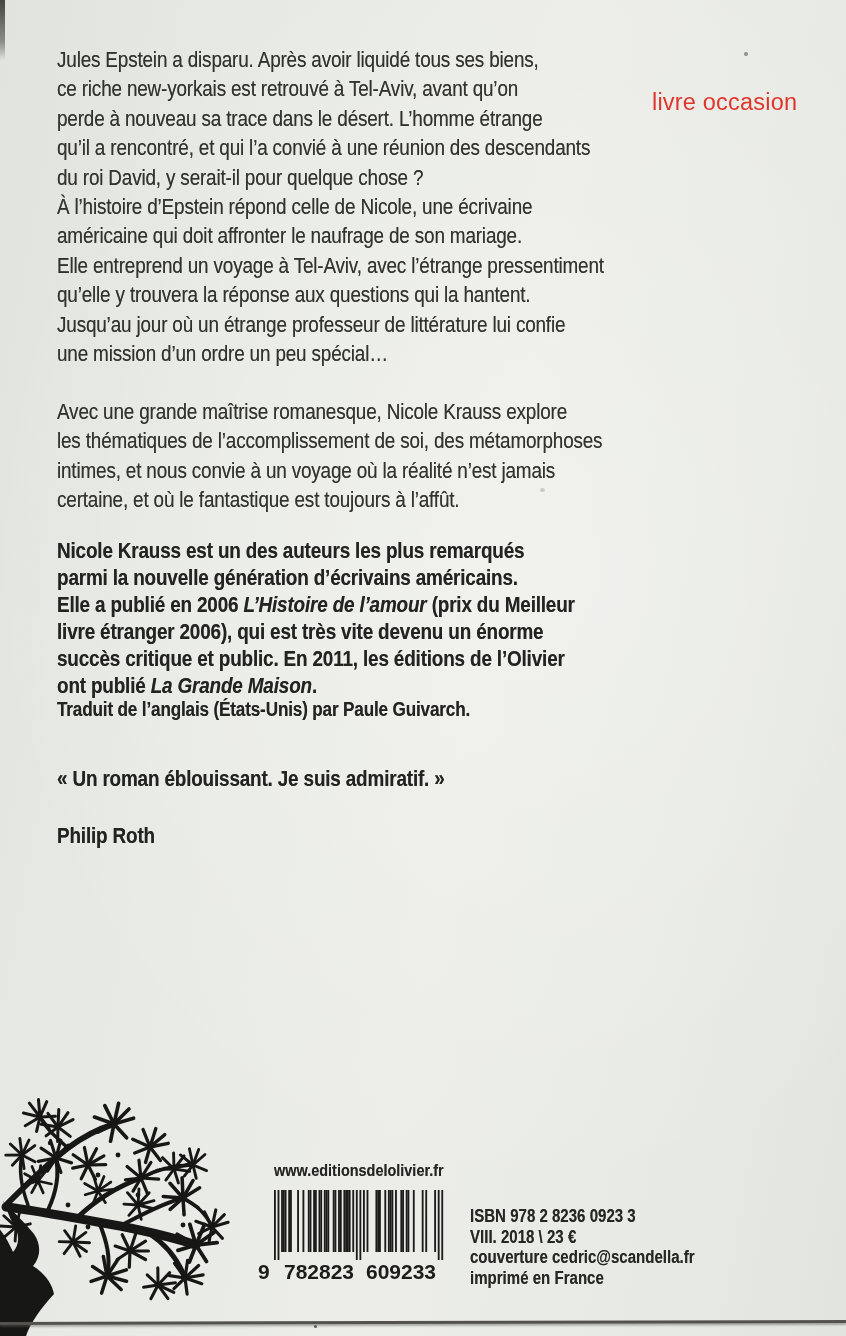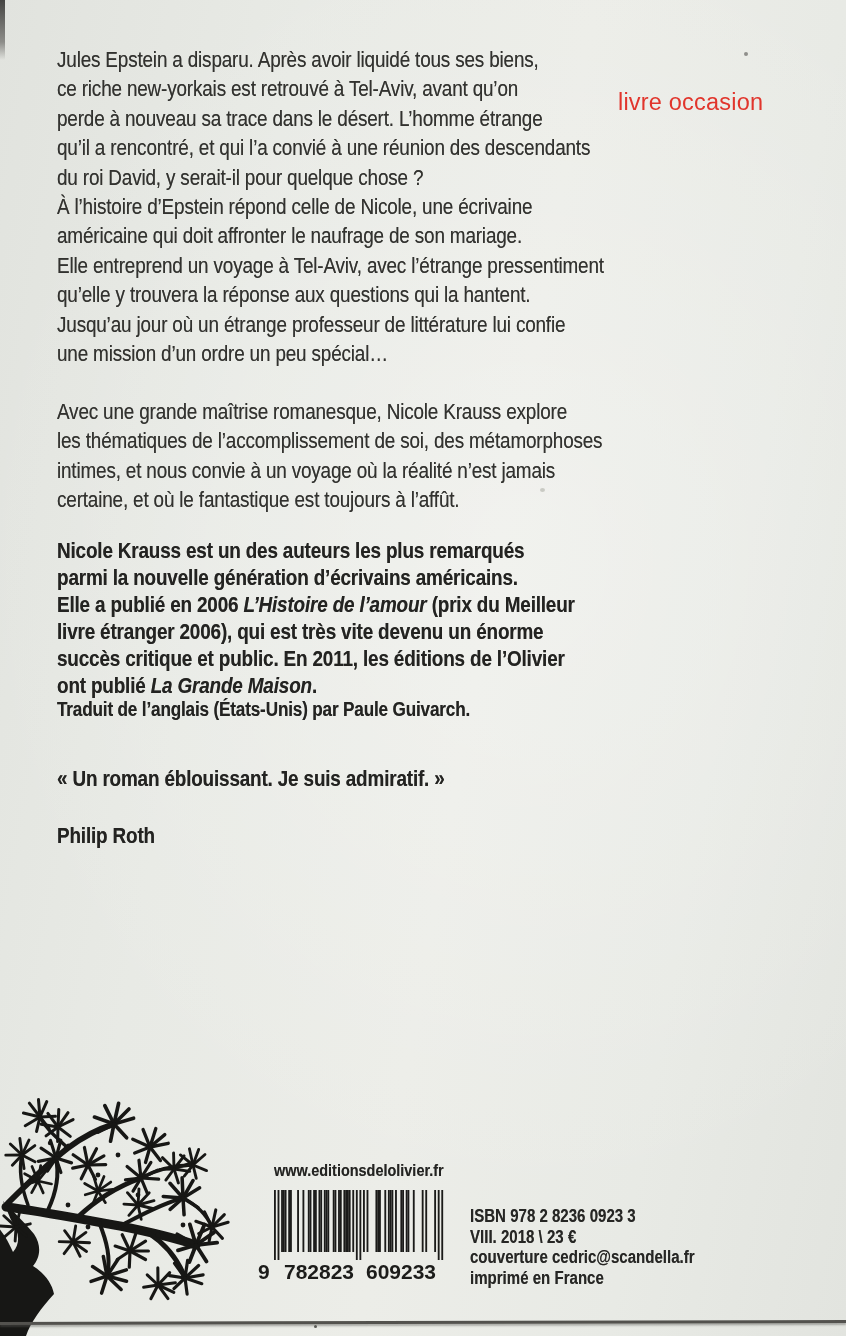--- a/index.html
+++ b/index.html
@@ -21,21 +21,21 @@
     white-space:pre-line;letter-spacing:-0.2px;
     text-shadow:0 0 0.5px rgba(45,45,42,0.55);
   }
   .synopsis{top:46px;font-size:21.5px;line-height:29.4px;font-weight:400;width:780px;}
   .review{top:398px;font-size:21.5px;line-height:29.4px;font-weight:400;width:780px;}
   .bio{top:538px;font-size:21.5px;line-height:26.9px;font-weight:700;color:#232321;width:780px;}
   .bio .btitle{font-style:italic;}
   .translation{top:698px;font-size:19.5px;font-weight:700;color:#232321;width:780px;}
   .quoteblock{top:736px;font-size:21.5px;line-height:28.5px;font-weight:700;color:#232321;width:780px;}
   .overlay-label{
-    position:absolute;left:618px;top:89px;
+    position:absolute;left:652px;top:89px;
     font-size:23.5px;font-weight:400;letter-spacing:0.2px;
     color:#e1352c;white-space:nowrap;
   }
   
   .website{
     position:absolute;left:274px;top:1161px;
     font-size:17px;font-weight:700;color:#242422;white-space:nowrap;
     transform:scaleX(0.85);transform-origin:0 0;
     text-shadow:0 0 0.5px rgba(45,45,42,0.5);
   }

